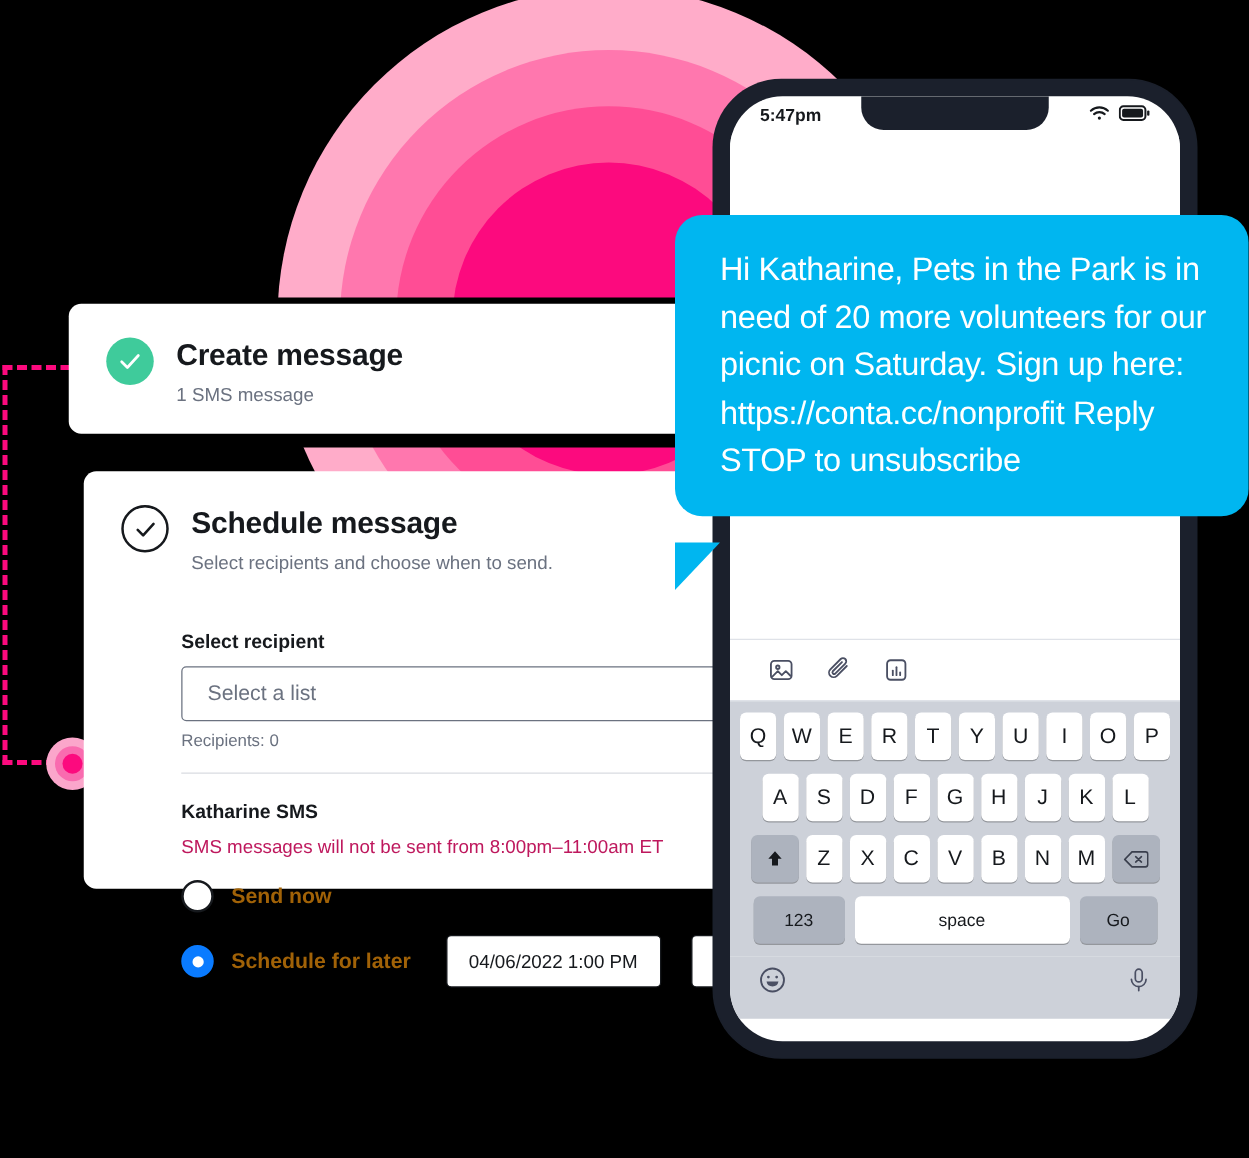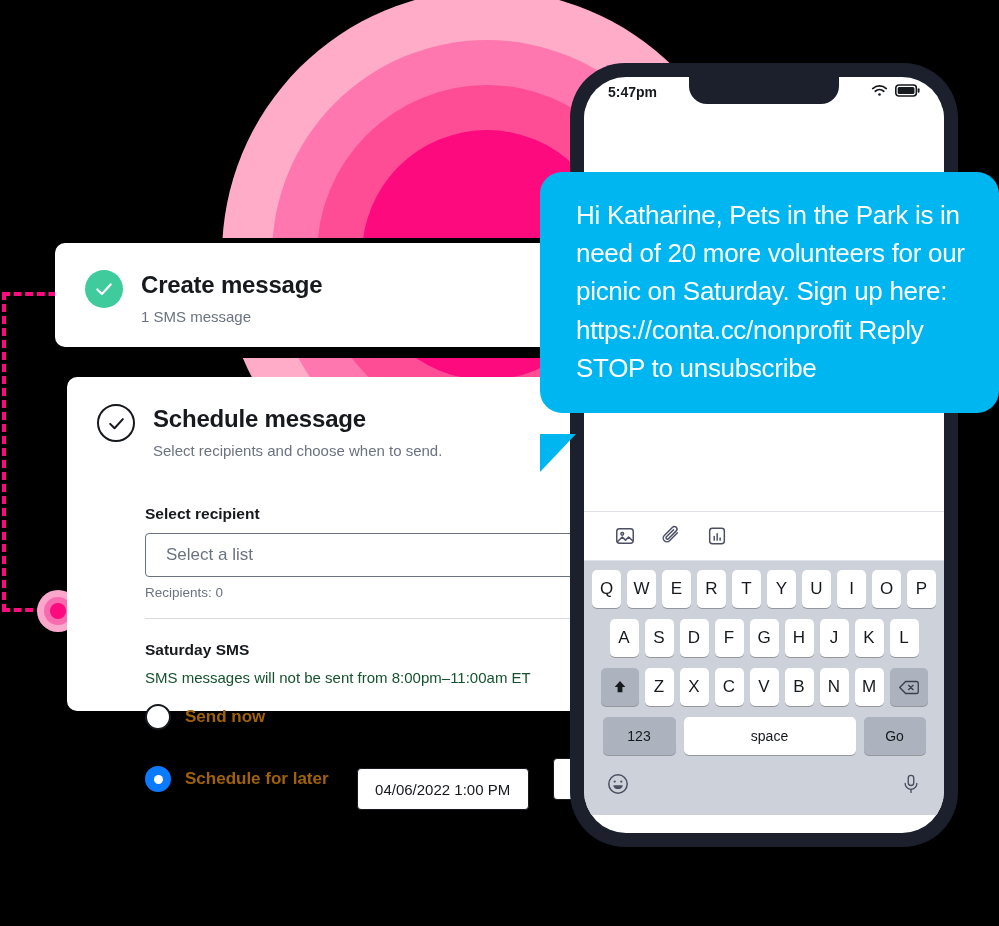--- a/index.html
+++ b/index.html
@@ -162,21 +162,21 @@
   }
 
   .section-label {
     font-size: 15.5px;
     font-weight: bold;
     color: #16191d;
     margin-top: 22px;
   }
   .section-note {
     font-size: 15px;
-    color: #14532d;
+    color: #be185d;
     margin-top: 10px;
     white-space: nowrap;
   }
 
   .radio-row {
     display: flex;
     align-items: center;
     gap: 14px;
     margin-top: 18px;
   }
@@ -205,21 +205,21 @@
     border: 1px solid #16191d;
     border-radius: 4px;
     display: flex;
     align-items: center;
     justify-content: center;
     font-size: 15px;
     color: #16191d;
     padding: 0 14px;
     background: #fff;
   }
-  #date-field { width: 172px; margin-left: 14px; margin-top: 20px; }
+  #date-field { width: 172px; margin-left: 14px; }
   #tz-field   { width: 84px;  margin-left: 10px; }
 
   
   #phone {
     position: absolute;
     left: 571px; top: 64px;
     width: 386px; height: 782px;
     background: #1b202c;
     border-radius: 54px;
     padding: 13px;
@@ -374,21 +374,21 @@
       </div>
     </div>
 
     <div class="card-body">
       <div class="field-label">Select recipient</div>
       <div class="select-box">Select a list</div>
       <div class="helper">Recipients: 0</div>
 
       <div class="divider"></div>
 
-      <div class="section-label">Saturday SMS</div>
+      <div class="section-label">Katharine SMS</div>
       <div class="section-note">SMS messages will not be sent from 8:00pm–11:00am ET</div>
 
       <div class="radio-row">
         <div class="radio"></div>
         <div class="radio-label">Send now</div>
       </div>
 
       <div class="radio-row">
         <div class="radio on">
             <div class="dot"></div>

